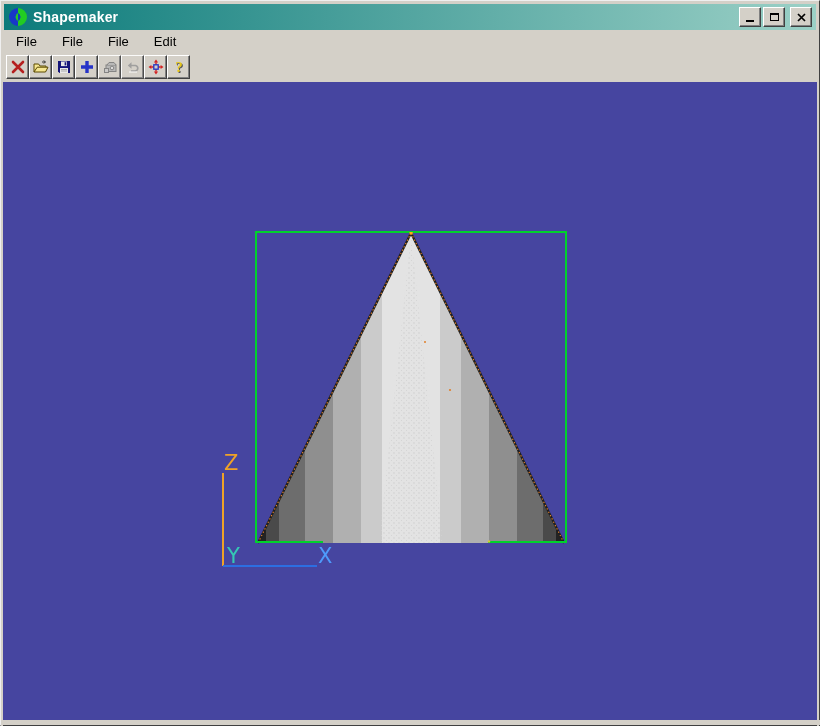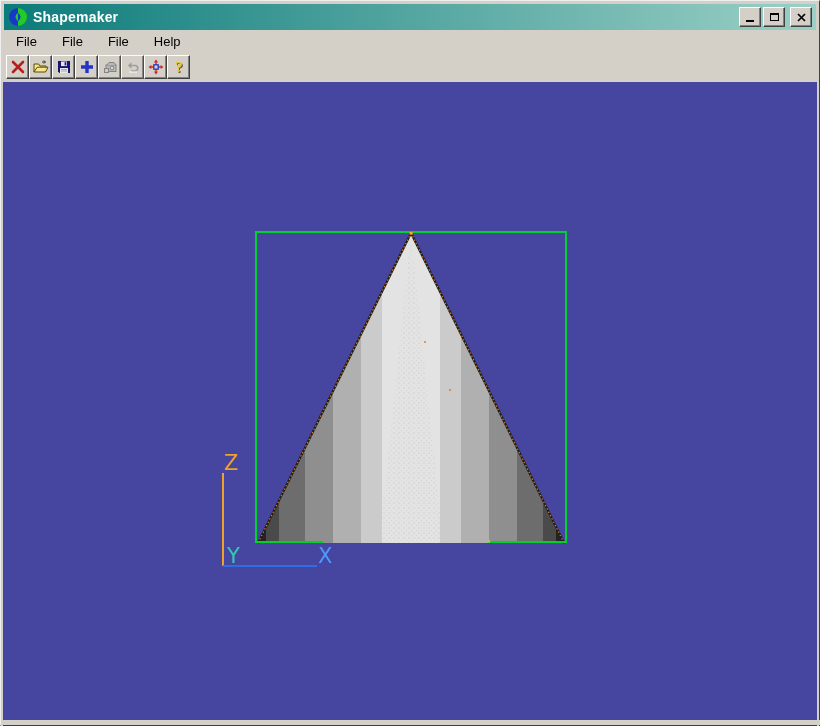--- a/index.html
+++ b/index.html
@@ -69,21 +69,21 @@
           <path d="M1 1 L8 8 M8 1 L1 8" stroke="#000" stroke-width="1.7"></path>
         </svg>
       </div>
     </div>
   </div>
 
   <div class="menubar">
     <span class="menu-item">File</span>
     <span class="menu-item">File</span>
     <span class="menu-item">File</span>
-    <span class="menu-item">Help</span>
+    <span class="menu-item">Edit</span>
   </div>
 
   <div class="toolbar">
     <div class="tb-btn">
       <svg width="16" height="16" viewBox="0 0 16 16">
         <path d="M3 3 L13 13 M13 3 L3 13" stroke="#B51F1F" stroke-width="2.6" stroke-linecap="round"></path>
       </svg>
     </div>
     <div class="tb-btn">
       <svg width="16" height="16" viewBox="0 0 16 16">

